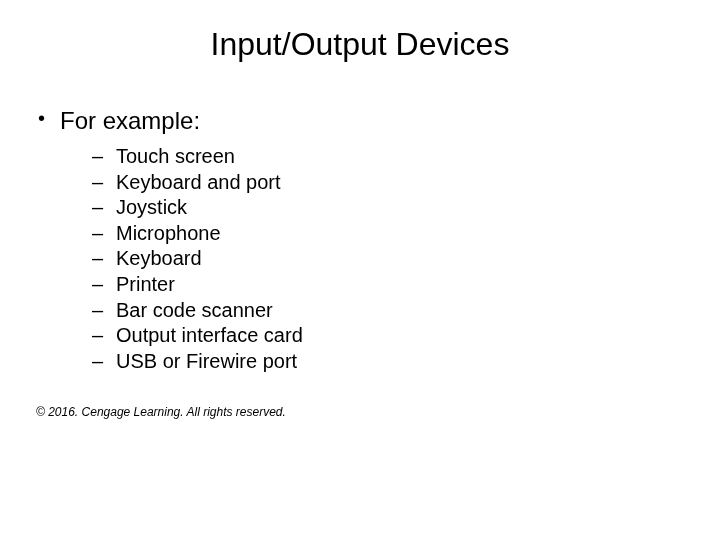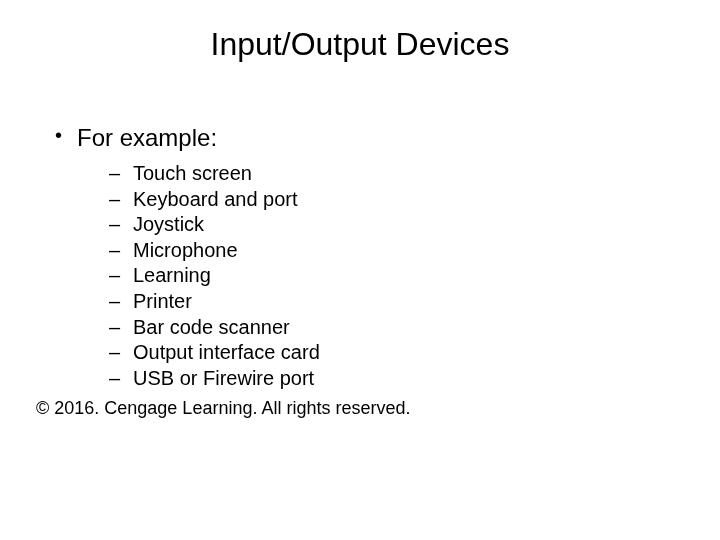--- a/index.html
+++ b/index.html
@@ -28,21 +28,21 @@
     font-weight: 400;
     letter-spacing: 0px;
   }
   .body {
     position: absolute;
     top: 106px;
     left: 36px;
     right: 36px;
   }
   ul.level1 {
-    margin: 17px;
+    margin: 0;
     padding: 0;
     list-style: none;
   }
   ul.level1 > li {
     font-size: 24px;
     line-height: 1.25;
     padding-left: 24px;
     position: relative;
   }
   ul.level1 > li::before {
@@ -67,40 +67,41 @@
     content: "–";
     position: absolute;
     left: 32px;
     top: 0;
     font-size: 20px;
   }
   .footer {
     position: absolute;
     left: 36px;
     bottom: 48px;
-    font-size: 18px;
+    font-size: 12px;
     color: #000000;
+    font-style: italic;
   }
 </style>
 </head>
 <body>
 
 <div class="slide">
   <div class="title">Input/Output Devices</div>
 
   <div class="body">
     <ul class="level1">
       <li>
         <span>For example:</span>
         <ul class="level2">
           <li><span>Touch screen</span></li>
           <li><span>Keyboard and port</span></li>
           <li><span>Joystick</span></li>
           <li><span>Microphone</span></li>
-          <li><span>Learning</span></li>
+          <li><span>Keyboard</span></li>
           <li><span>Printer</span></li>
           <li><span>Bar code scanner</span></li>
           <li><span>Output interface card</span></li>
           <li><span>USB or Firewire port</span></li>
         </ul>
       </li>
     </ul>
   </div>
 
   <div class="footer">© 2016. Cengage Learning. All rights reserved.</div>

